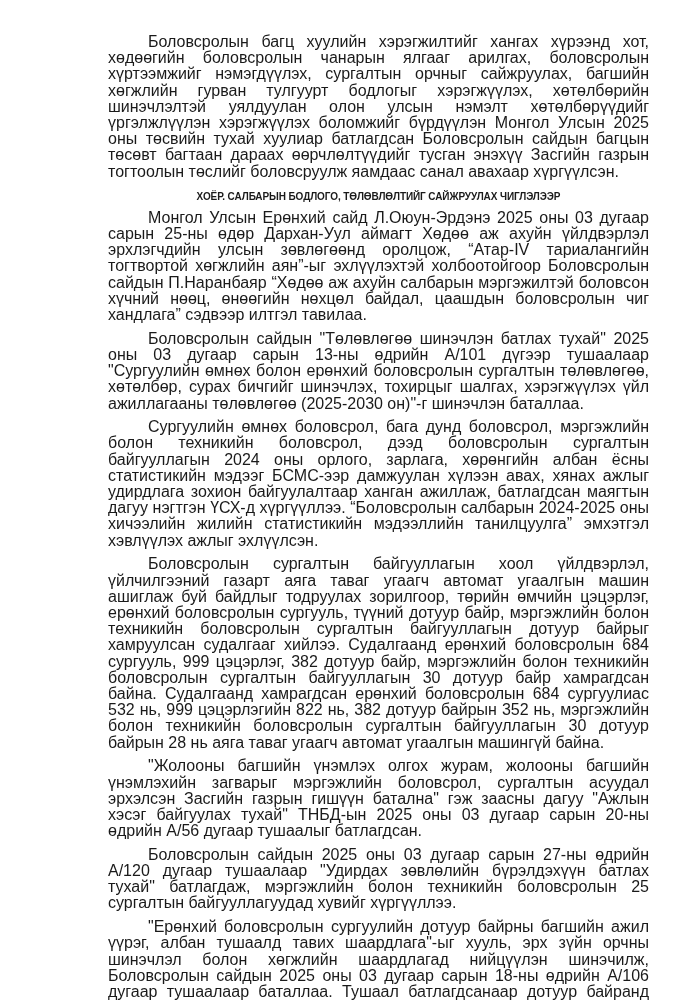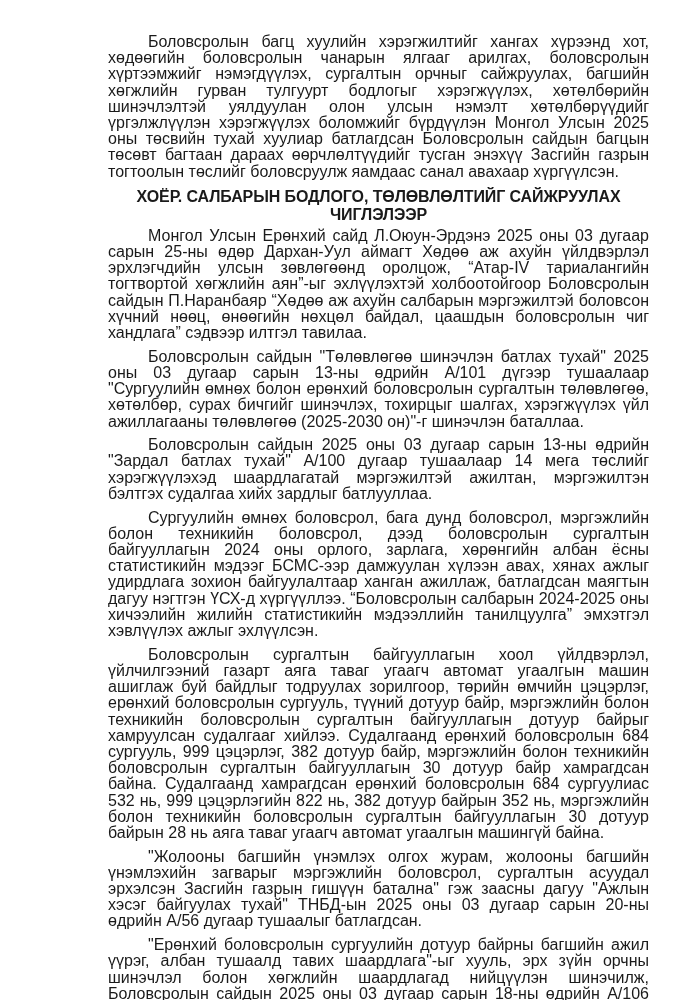--- a/index.html
+++ b/index.html
@@ -25,35 +25,35 @@
       margin: 0 0 7.5px 0;
       font-size: 16px;
       line-height: 16.2px;
       text-align: justify;
       text-indent: 40px;
       letter-spacing: 0;
       word-spacing: 0;
     }
     .heading {
       margin: 8px 0 4px 0;
-      font-size: 16px;
+      font-size: 10px;
       line-height: 18px;
       font-weight: bold;
       text-align: center;
       letter-spacing: -0.1px;
     }
   </style>
 </head>
 <body>
 
 <div class="page">
   <p class="para">Боловсролын багц хуулийн хэрэгжилтийг хангах хүрээнд хот, хөдөөгийн боловсролын чанарын ялгааг арилгах, боловсролын хүртээмжийг нэмэгдүүлэх, сургалтын орчныг сайжруулах, багшийн хөгжлийн гурван тулгуурт бодлогыг хэрэгжүүлэх, хөтөлбөрийн шинэчлэлтэй уялдуулан олон улсын нэмэлт хөтөлбөрүүдийг үргэлжлүүлэн хэрэгжүүлэх боломжийг бүрдүүлэн Монгол Улсын 2025 оны төсвийн тухай хуулиар батлагдсан Боловсролын сайдын багцын төсөвт багтаан дараах өөрчлөлтүүдийг тусган энэхүү Засгийн газрын тогтоолын төслийг боловсруулж яамдаас санал авахаар хүргүүлсэн.</p>
 
   <h2 class="heading">ХОЁР. САЛБАРЫН БОДЛОГО, ТӨЛӨВЛӨЛТИЙГ САЙЖРУУЛАХ ЧИГЛЭЛЭЭР</h2>
 
   <p class="para">Монгол Улсын Ерөнхий сайд Л.Оюун-Эрдэнэ 2025 оны 03 дугаар сарын 25-ны өдөр Дархан-Уул аймагт Хөдөө аж ахуйн үйлдвэрлэл эрхлэгчдийн улсын зөвлөгөөнд оролцож, “Атар-IV тариалангийн тогтвортой хөгжлийн аян”-ыг эхлүүлэхтэй холбоотойгоор Боловсролын сайдын П.Наранбаяр  “Хөдөө аж ахуйн салбарын мэргэжилтэй боловсон хүчний нөөц, өнөөгийн нөхцөл байдал, цаашдын боловсролын чиг хандлага” сэдвээр илтгэл тавилаа.</p>
   <p class="para">Боловсролын сайдын "Төлөвлөгөө шинэчлэн батлах тухай" 2025 оны 03 дугаар сарын 13-ны өдрийн А/101 дүгээр тушаалаар "Сургуулийн өмнөх болон ерөнхий боловсролын сургалтын төлөвлөгөө, хөтөлбөр, сурах бичгийг шинэчлэх, тохирцыг шалгах, хэрэгжүүлэх үйл ажиллагааны төлөвлөгөө (2025-2030 он)"-г шинэчлэн баталлаа.</p>
-  <p class="para">Боловсролын сайдын 2025 оны 03 дугаар сарын 13-ны өдрийн "Зардал батлах тухай" А/100 дугаар тушаалаар 14 мега төслийг хэрэгжүүлэхэд шаардлагатай мэргэжилтэй ажилтан, мэргэжилтэн бэлтгэх судалгаа хийх зардлыг батлууллаа.</p>
   <p class="para">Сургуулийн өмнөх боловсрол, бага дунд боловсрол, мэргэжлийн болон техникийн боловсрол, дээд боловсролын сургалтын байгууллагын 2024 оны орлого, зарлага, хөрөнгийн албан ёсны статистикийн мэдээг БСМС-ээр дамжуулан хүлээн авах, хянах ажлыг удирдлага зохион байгуулалтаар ханган ажиллаж, батлагдсан маягтын дагуу нэгтгэн ҮСХ-д хүргүүллээ. “Боловсролын салбарын 2024-2025 оны хичээлийн жилийн статистикийн мэдээллийн танилцуулга” эмхэтгэл хэвлүүлэх ажлыг эхлүүлсэн.</p>
   <p class="para">Боловсролын сургалтын байгууллагын хоол үйлдвэрлэл, үйлчилгээний газарт аяга таваг угаагч автомат угаалгын машин ашиглаж буй байдлыг тодруулах зорилгоор, төрийн өмчийн цэцэрлэг, ерөнхий боловсролын сургууль, түүний дотуур байр, мэргэжлийн болон техникийн боловсролын сургалтын байгууллагын дотуур байрыг хамруулсан судалгааг хийлээ. Судалгаанд ерөнхий боловсролын 684 сургууль, 999 цэцэрлэг, 382 дотуур байр, мэргэжлийн болон техникийн боловсролын сургалтын байгууллагын 30 дотуур байр хамрагдсан байна. Судалгаанд хамрагдсан ерөнхий боловсролын 684 сургуулиас 532 нь, 999 цэцэрлэгийн 822 нь, 382 дотуур байрын 352 нь, мэргэжлийн болон техникийн боловсролын сургалтын байгууллагын 30 дотуур байрын 28 нь аяга таваг угаагч автомат угаалгын машингүй байна.</p>
   <p class="para">"Жолооны багшийн үнэмлэх олгох журам, жолооны багшийн үнэмлэхийн загварыг мэргэжлийн боловсрол, сургалтын асуудал эрхэлсэн Засгийн газрын гишүүн батална" гэж заасны дагуу "Ажлын хэсэг байгуулах тухай" ТНБД-ын 2025 оны 03 дугаар сарын 20-ны өдрийн А/56 дугаар тушаалыг батлагдсан.</p>
+  <p class="para">Боловсролын сайдын 2025 оны 03 дугаар сарын 27-ны өдрийн А/120 дугаар тушаалаар "Удирдах зөвлөлийн бүрэлдэхүүн батлах тухай" батлагдаж, мэргэжлийн болон техникийн боловсролын 25 сургалтын байгууллагуудад хувийг хүргүүллээ.</p>
   <p class="para">"Ерөнхий боловсролын сургуулийн дотуур байрны багшийн ажил үүрэг, албан тушаалд тавих шаардлага"-ыг хууль, эрх зүйн орчны шинэчлэл болон хөгжлийн шаардлагад нийцүүлэн шинэчилж, Боловсролын сайдын 2025 оны 03 дугаар сарын 18-ны өдрийн А/106 дугаар тушаалаар баталлаа. Тушаал батлагдсанаар дотуур байранд амьдарч байгаа хүүхдэд хамаарах асуудлыг албан тушаалтан хооронд орхигдуулахгүй байх нөхцөл бүрдсэн.</p>
 </div>
 
 </body></html>

